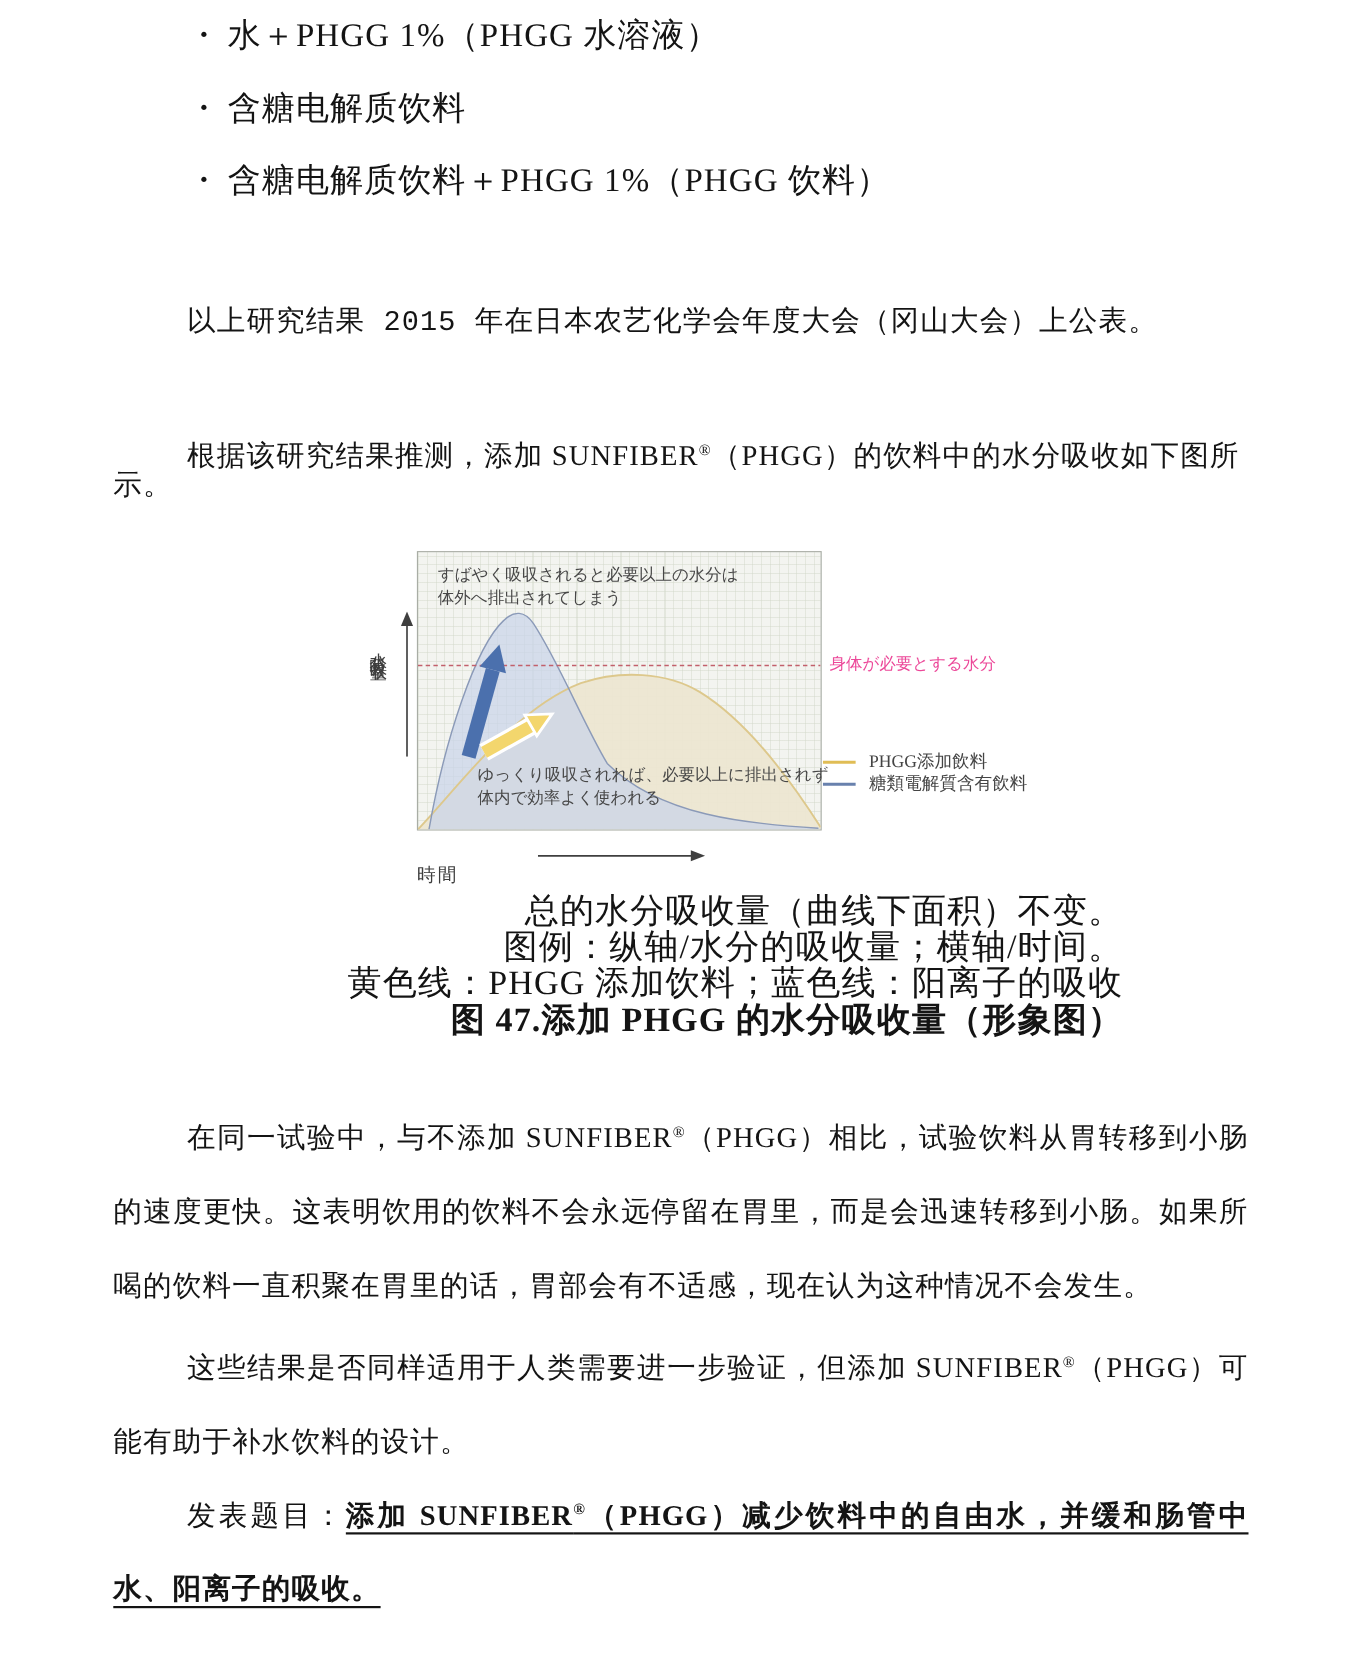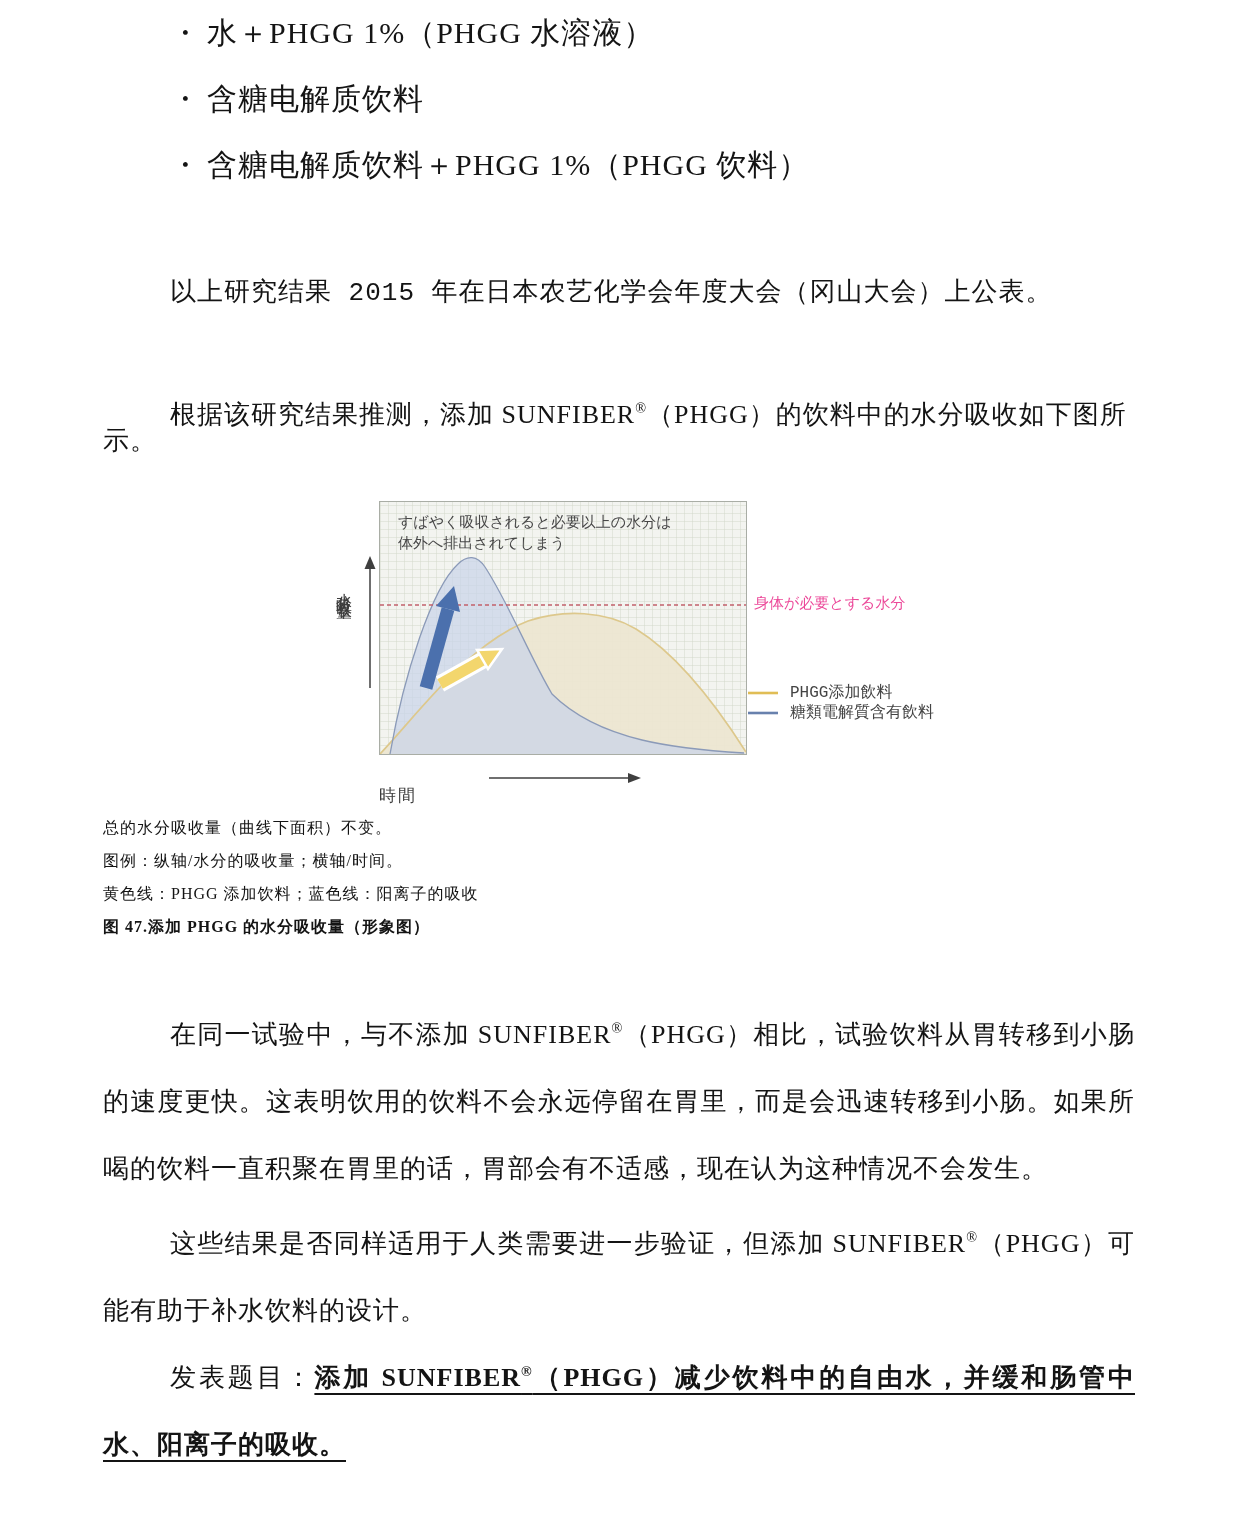--- a/index.html
+++ b/index.html
@@ -17,42 +17,42 @@
   .p2{margin-top:96px;}
   .para{margin:0;font-size:26px;line-height:67px;text-indent:67px;text-align:justify;letter-spacing:1px;}
   .p3{margin-top:58px;}
   .p4{margin-top:8px;}
   sup{font-size:0.55em;vertical-align:super;line-height:0;}
   .grey{color:#8a8a8a;}
   .title-bold{font-weight:bold;text-decoration:underline;text-underline-offset:7px;text-decoration-thickness:2px;}
 
   
   .figure{position:relative;margin:42px 0 0 227px;width:680px;height:315px;
-          font-family:Liberation Mono, monospace;color:#4a4a4a;}
+          font-family:Liberation Serif, serif;color:#4a4a4a;}
   .ylabel{position:absolute;left:2px;top:84px;height:120px;writing-mode:vertical-rl;
           text-orientation:mixed;font-size:16px;letter-spacing:3px;color:#3d3d3d;}
   .yaxis{position:absolute;left:33px;top:60px;}
   .plot{position:absolute;left:49px;top:5px;width:366px;height:252px;
         background-color:#f3f4f0;
         background-image:
           repeating-linear-gradient(0deg, rgba(208,214,199,0.45) 0 1px, transparent 1px 8px),
           repeating-linear-gradient(90deg, rgba(208,214,199,0.45) 0 1px, transparent 1px 8px);
         border:1px solid #a9ada5;}
   .plot svg{position:absolute;left:0;top:0;width:100%;height:100%;}
   .note{position:absolute;font-size:15px;line-height:21px;color:#474747;font-weight:500;white-space:nowrap;}
   .note-fast{left:18px;top:11px;}
   .note-slow{left:54px;top:193px;}
   .dashed-label{position:absolute;left:424px;top:98px;font-size:15px;color:#ec4899;white-space:nowrap;}
   .legend-row{position:absolute;left:418px;display:flex;align-items:center;font-size:16px;color:#444;white-space:nowrap;}
   .legend-row .sw{margin-right:12px;display:block;}
   .xaxis{position:absolute;left:159px;top:276px;}
   .xlabel{position:absolute;left:49px;top:288px;width:366px;text-align:left;font-size:17px;color:#3d3d3d;letter-spacing:2px;}
 
   
-  .captions{width:918px;text-align:left;font-size:16px;line-height:33px;letter-spacing:1px;}
+  .captions{width:918px;text-align:right;font-size:31px;line-height:33px;letter-spacing:1px;}
   .captions .cap-bold{font-weight:bold;}
 </style>
 </head>
 <body>
 
 <div class="page">
   <div class="doc">
 
     <p class="bullet"><span class="glyph">・</span><span>水＋PHGG 1%（PHGG 水溶液）</span></p>
     <p class="bullet"><span class="glyph">・</span><span>含糖电解质饮料</span></p>
@@ -79,20 +79,24 @@
           <line x1="0" y1="103" x2="366" y2="103" stroke-width="1.4" stroke-dasharray="4 3" stroke="#c2606b"></line>
           <line x1="46" y1="186" x2="68" y2="107" stroke-width="13" stroke="#4b70ad"></line>
           <polygon points="74,84 80,110 56,104" fill="#4b70ad"></polygon>
           <line x1="60" y1="182" x2="103" y2="158" stroke="#ffffff" stroke-width="17"></line>
           <line x1="60" y1="182" x2="103" y2="158" stroke-width="11" stroke="#f3d66d"></line>
           <polygon points="122,147 108,167 97,148" stroke="#ffffff" stroke-width="2.5" fill="#f3d66d"></polygon>
         </svg>
         <div class="note note-fast">
           <div>すばやく吸収されると必要以上の水分は</div>
           <div>体外へ排出されてしまう</div>
+        </div>
+        <div class="note note-slow">
+          <div>ゆっくり吸収されれば、必要以上に排出されず</div>
+          <div>体内で効率よく使われる</div>
         </div>
       </div>
 
       <div class="dashed-label">身体が必要とする水分</div>
 
       <div class="legend-row" style="top:186px">
         <svg class="sw" width="30" height="6">
             <line x1="0" y1="3" x2="30" y2="3" stroke-width="2.6" stroke="#e0bd55"></line>
           </svg>
         <span>PHGG添加飲料</span>

